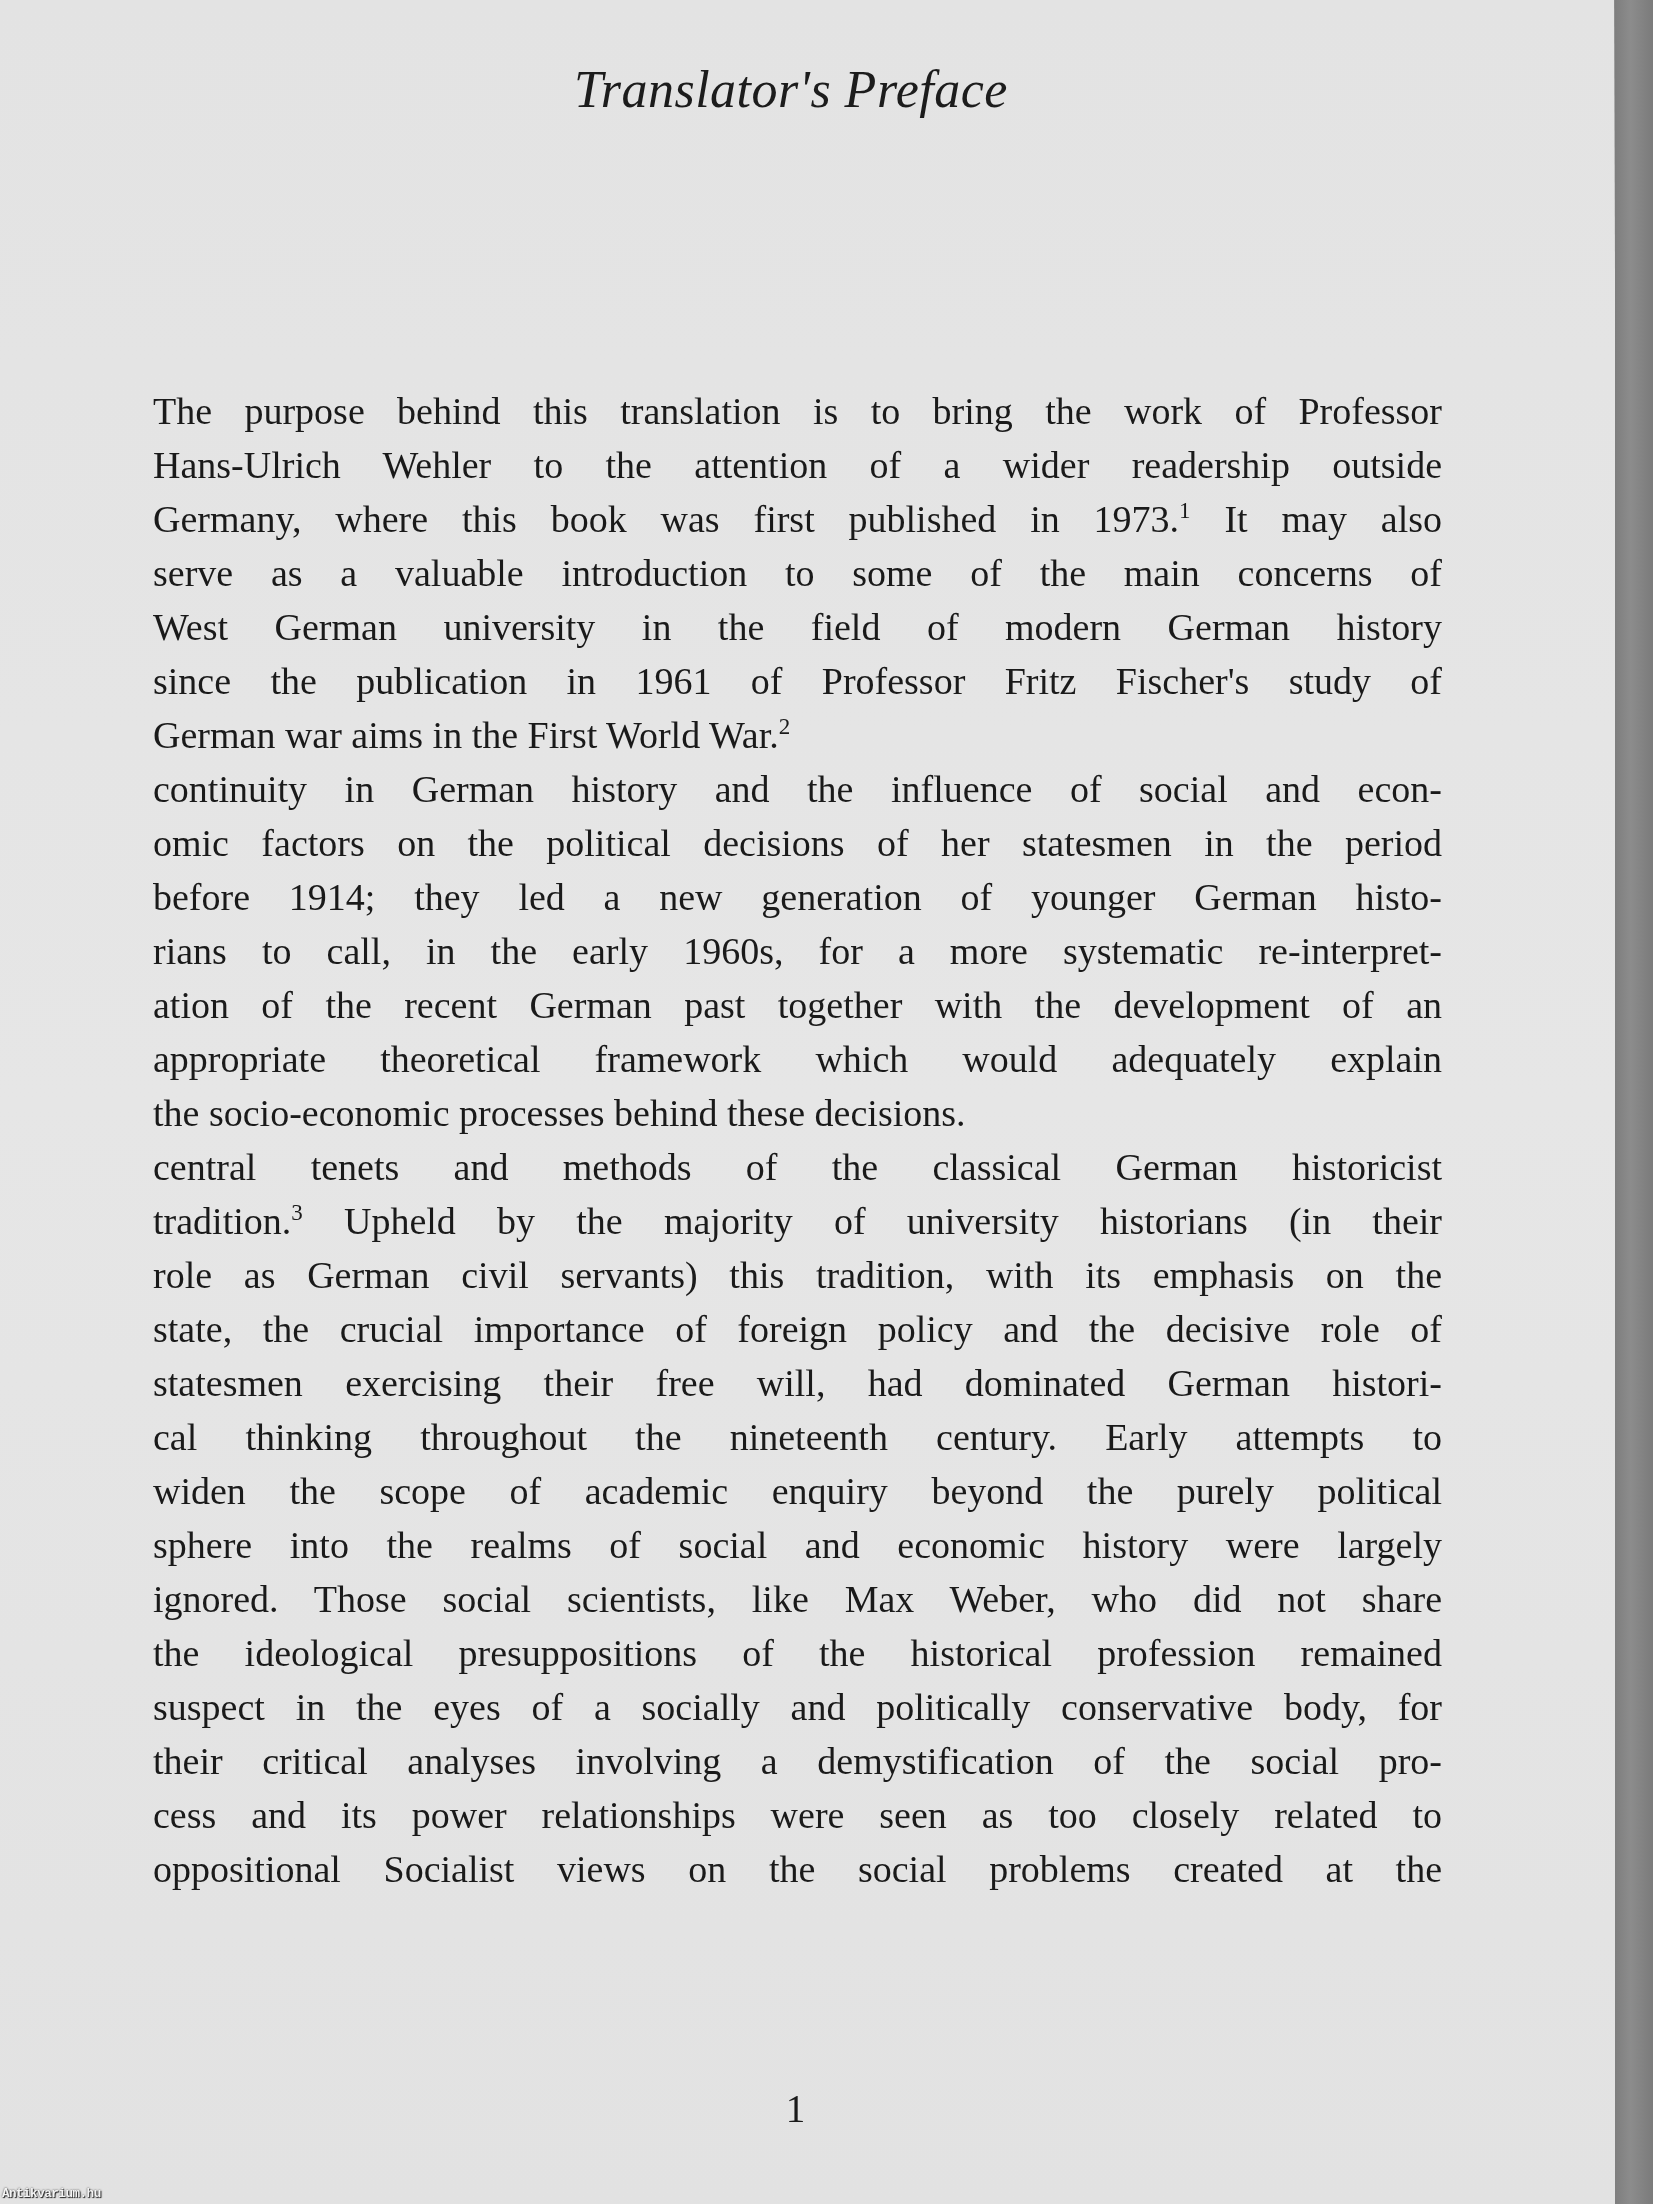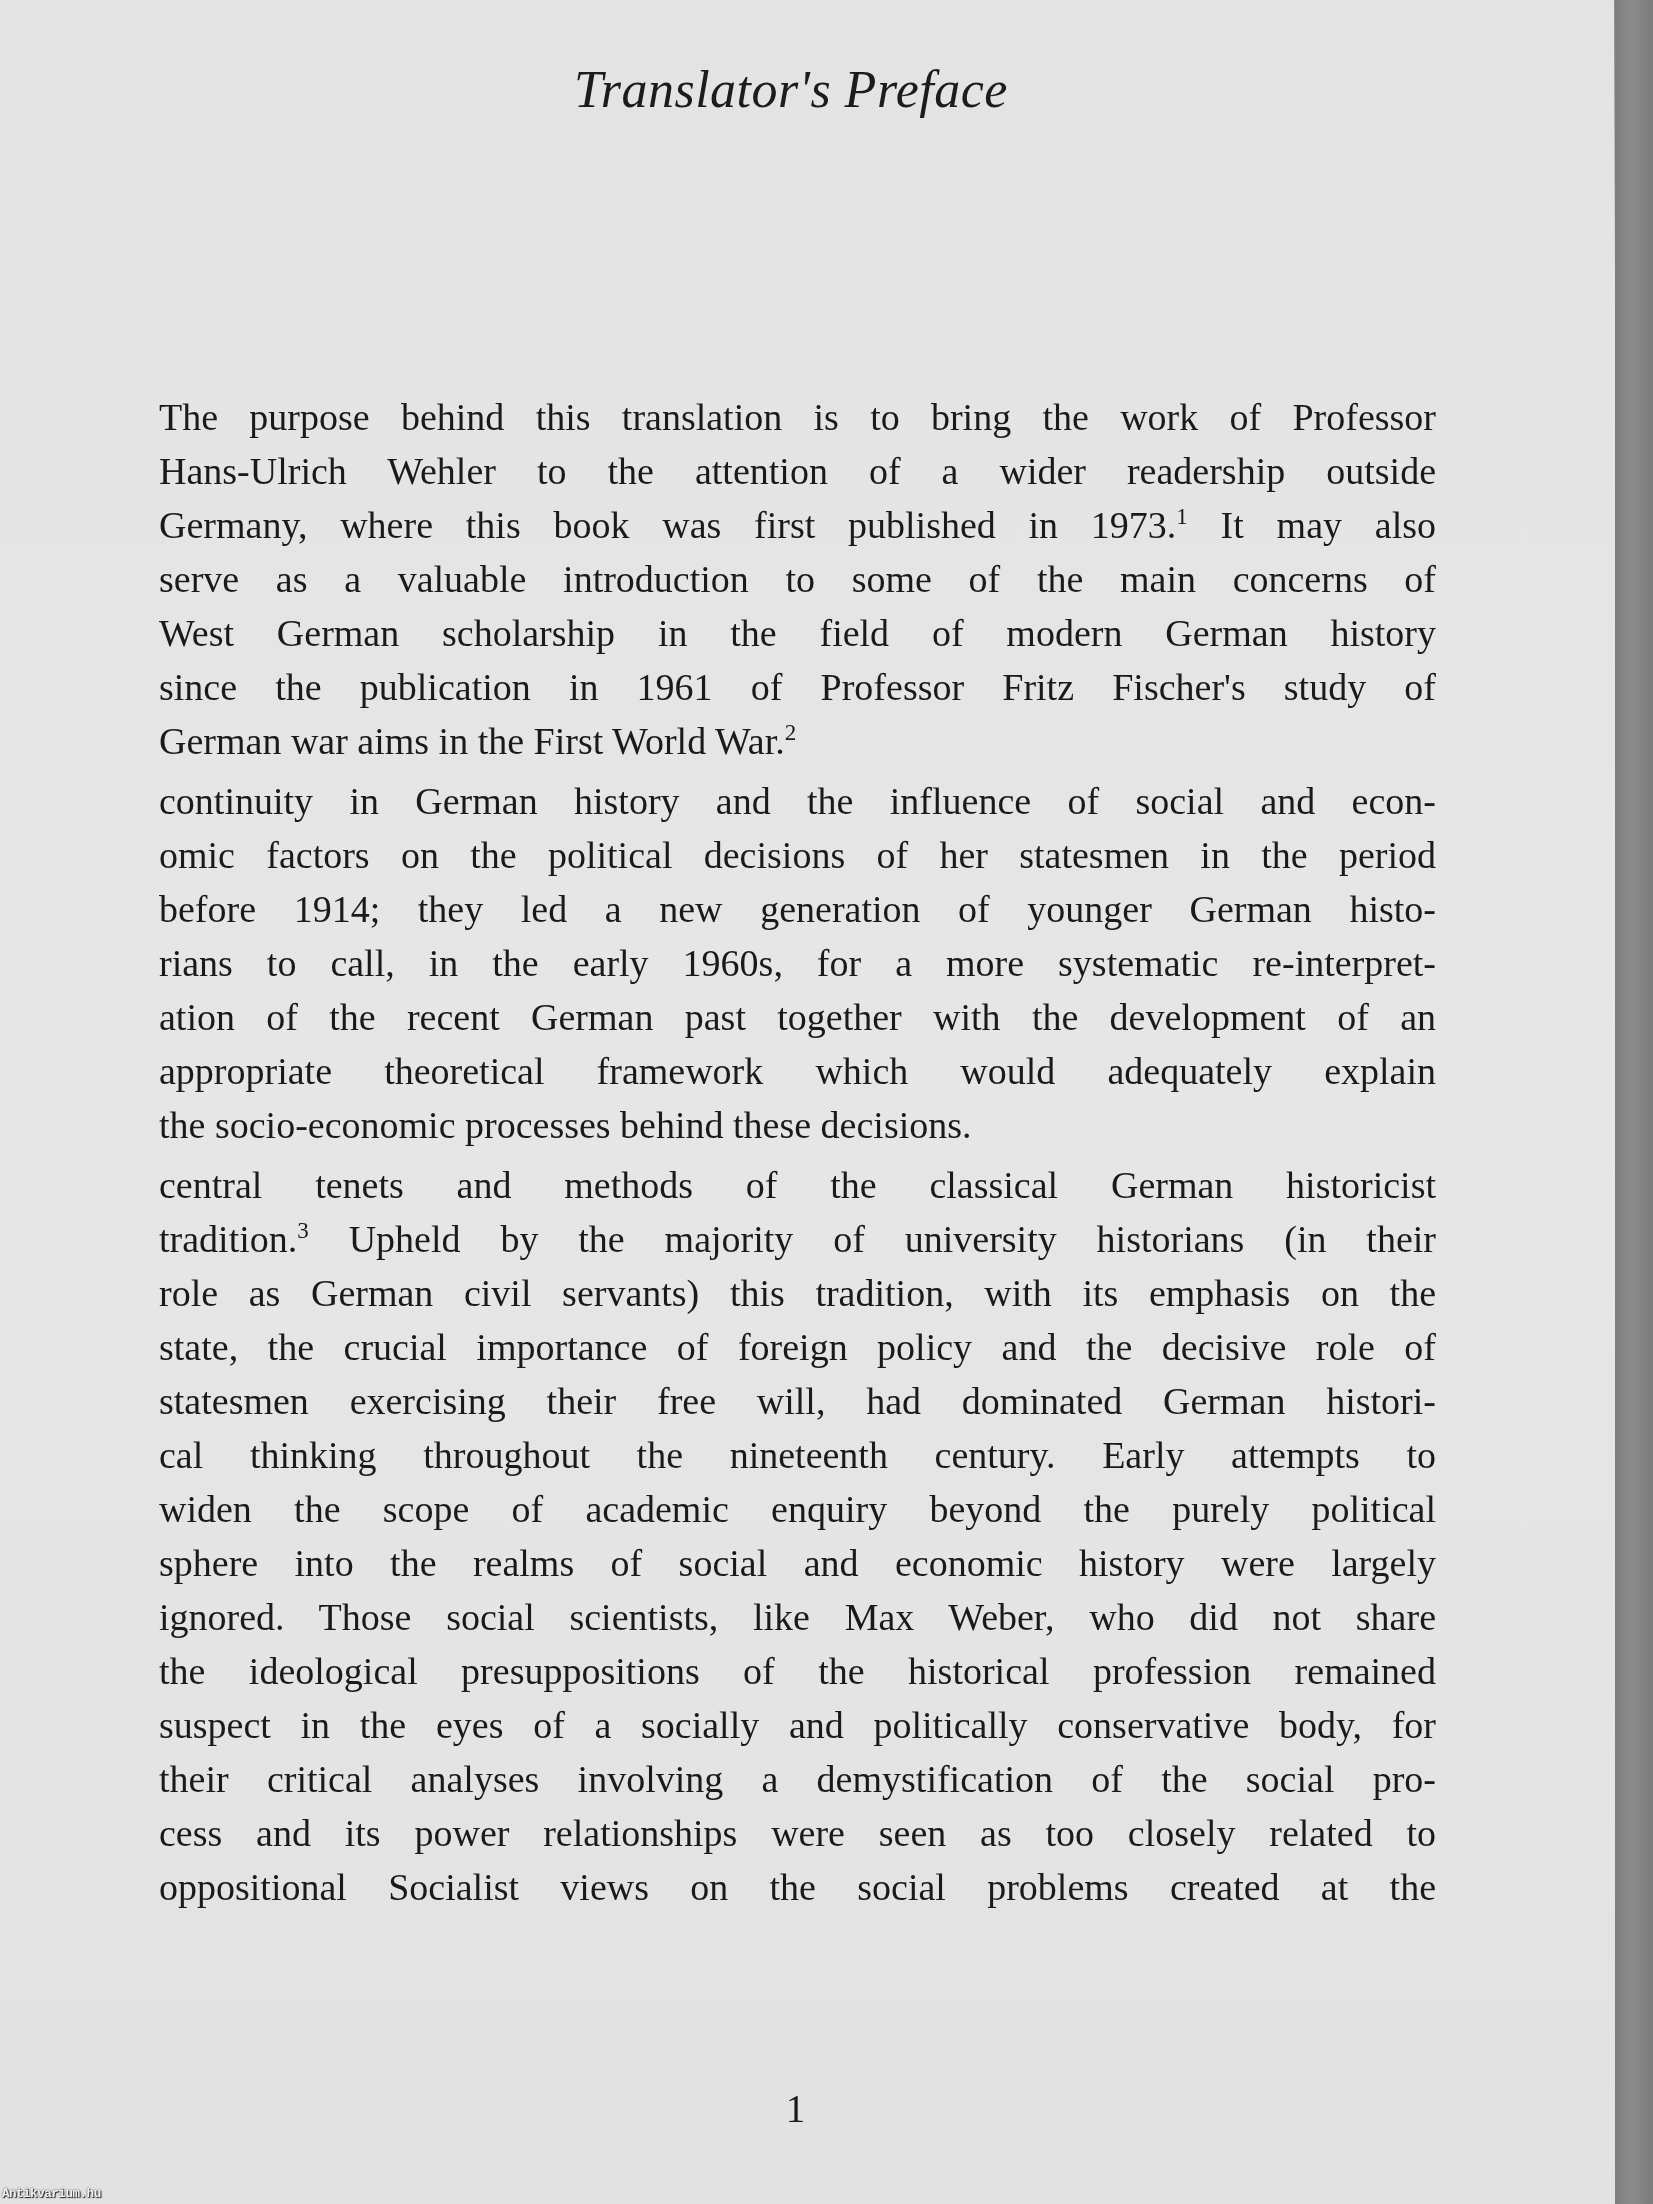--- a/index.html
+++ b/index.html
@@ -27,21 +27,21 @@
     color: #1c1c1c;
     letter-spacing: 0.5px;
   }
   .body-text {
     position: absolute; left: 153px; top: 384px; width: 1289px;
     font-size: 38px;
     line-height: 54px;
     color: #1a1a1a;
     text-align: justify;
   }
-  .para { margin: 6px; }
+  .para { margin: 0; }
   .para .line { display: block; text-align: justify; text-align-last: justify; white-space: nowrap; }
   .para .line.last { text-align-last: left; }
   .para.indent .line.first { padding-left: 45px; }
   sup { font-size: 23px; line-height: 0; vertical-align: 13.6px; }
   .page-number {
     position: absolute; left: 0; width: 1591px; top: 2086px;
     text-align: center; font-size: 39px; color: #1a1a1a;
   }
   .watermark {
     position: absolute; left: 1.9px; top: 2187px;
@@ -56,21 +56,21 @@
 <div class="page">
   <div class="title">Translator's Preface</div>
 
   <div class="body-text">
 
     <p class="para">
       <span class="line">The purpose behind this translation is to bring the work of Professor</span>
       <span class="line">Hans-Ulrich Wehler to the attention of a wider readership outside</span>
       <span class="line"><span>Germany, where this book was first published in 1973.</span><sup>1</sup><span> It may also</span></span>
       <span class="line">serve as a valuable introduction to some of the main concerns of</span>
-      <span class="line">West German scholarship in the field of modern German history</span>
+      <span class="line">West German university in the field of modern German history</span>
       <span class="line">since the publication in 1961 of Professor Fritz Fischer's study of</span>
       <span class="line last"><span>German war aims in the First World War.</span><sup>2</sup></span>
     </p>
 
     <p class="para indent">
       <span class="line">continuity in German history and the influence of social and econ-</span>
       <span class="line">omic factors on the political decisions of her statesmen in the period</span>
       <span class="line">before 1914; they led a new generation of younger German histo-</span>
       <span class="line">rians to call, in the early 1960s, for a more systematic re-interpret-</span>
       <span class="line">ation of the recent German past together with the development of an</span>

